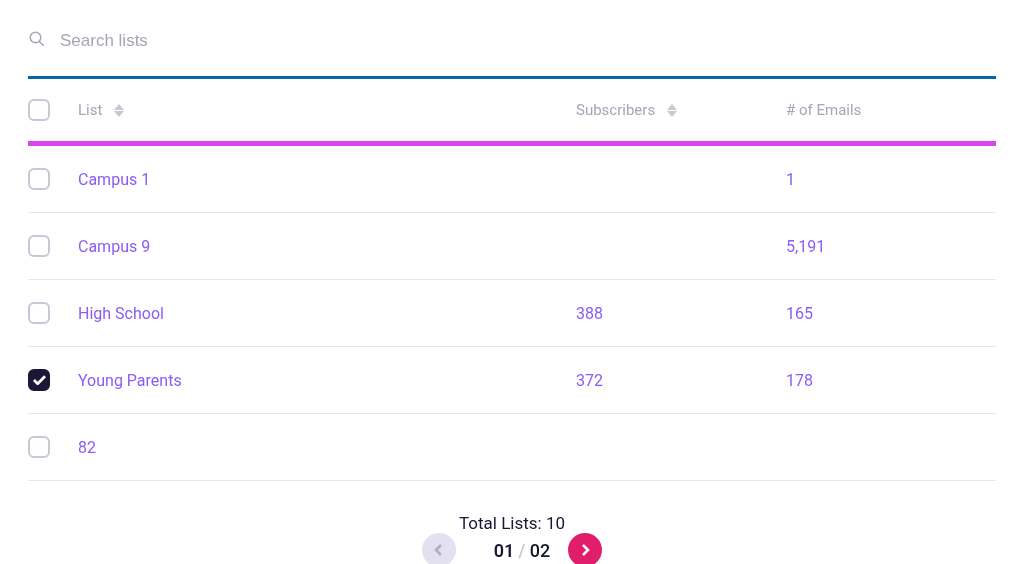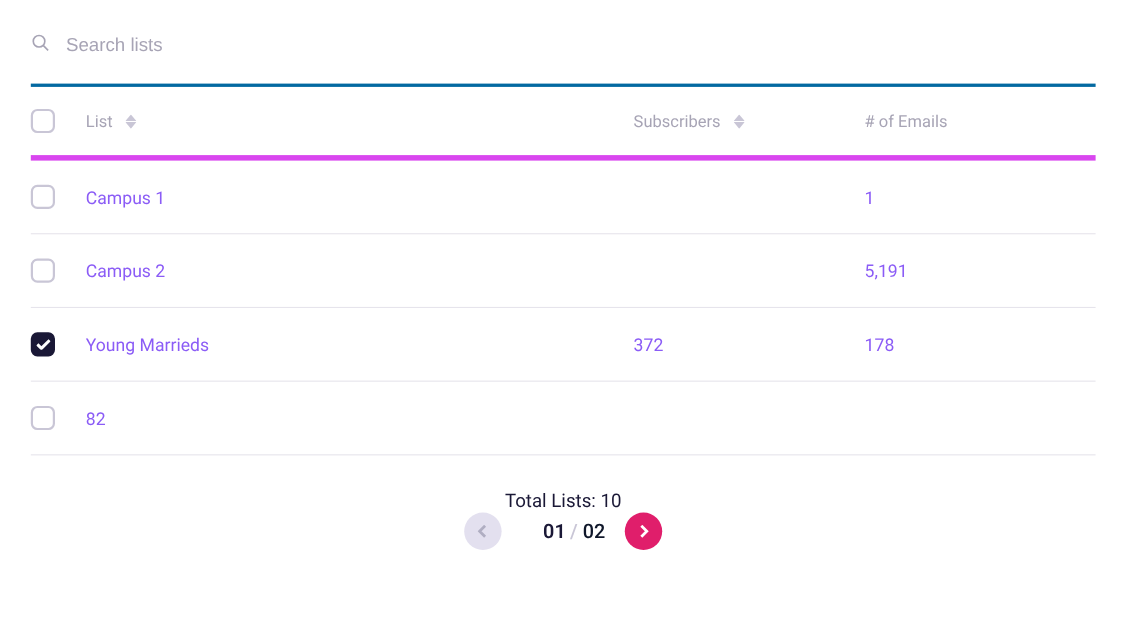--- a/index.html
+++ b/index.html
@@ -236,36 +236,50 @@
         </div>
         <div class="col-emails">
           <span class="cell-text">1</span>
         </div>
       </div>
       <div class="data-row">
         <div class="col-check">
           <div class="checkbox"></div>
         </div>
         <div class="col-list">
-          <span class="cell-text">Campus 2</span>
+          <span class="cell-text">Campus 9</span>
         </div>
         <div class="col-subs">
           <span class="cell-text">5,191</span>
+        </div>
+      </div>
+      <div class="data-row">
+        <div class="col-check">
+          <div class="checkbox"></div>
+        </div>
+        <div class="col-list">
+          <span class="cell-text">High School</span>
+        </div>
+        <div class="col-subs">
+          <span class="cell-text">388</span>
+        </div>
+        <div class="col-emails">
+          <span class="cell-text">165</span>
         </div>
       </div>
       <div class="data-row">
         <div class="col-check">
           <div class="checkbox checked">
             <svg viewBox="0 0 14 10">
               <polyline points="1,5 5,9 13,1"></polyline>
             </svg>
           </div>
         </div>
         <div class="col-list">
-          <span class="cell-text">Young Marrieds</span>
+          <span class="cell-text">Young Parents</span>
         </div>
         <div class="col-subs">
           <span class="cell-text">372</span>
         </div>
         <div class="col-emails">
           <span class="cell-text">178</span>
         </div>
       </div>
       <div class="data-row">
         <div class="col-check">

